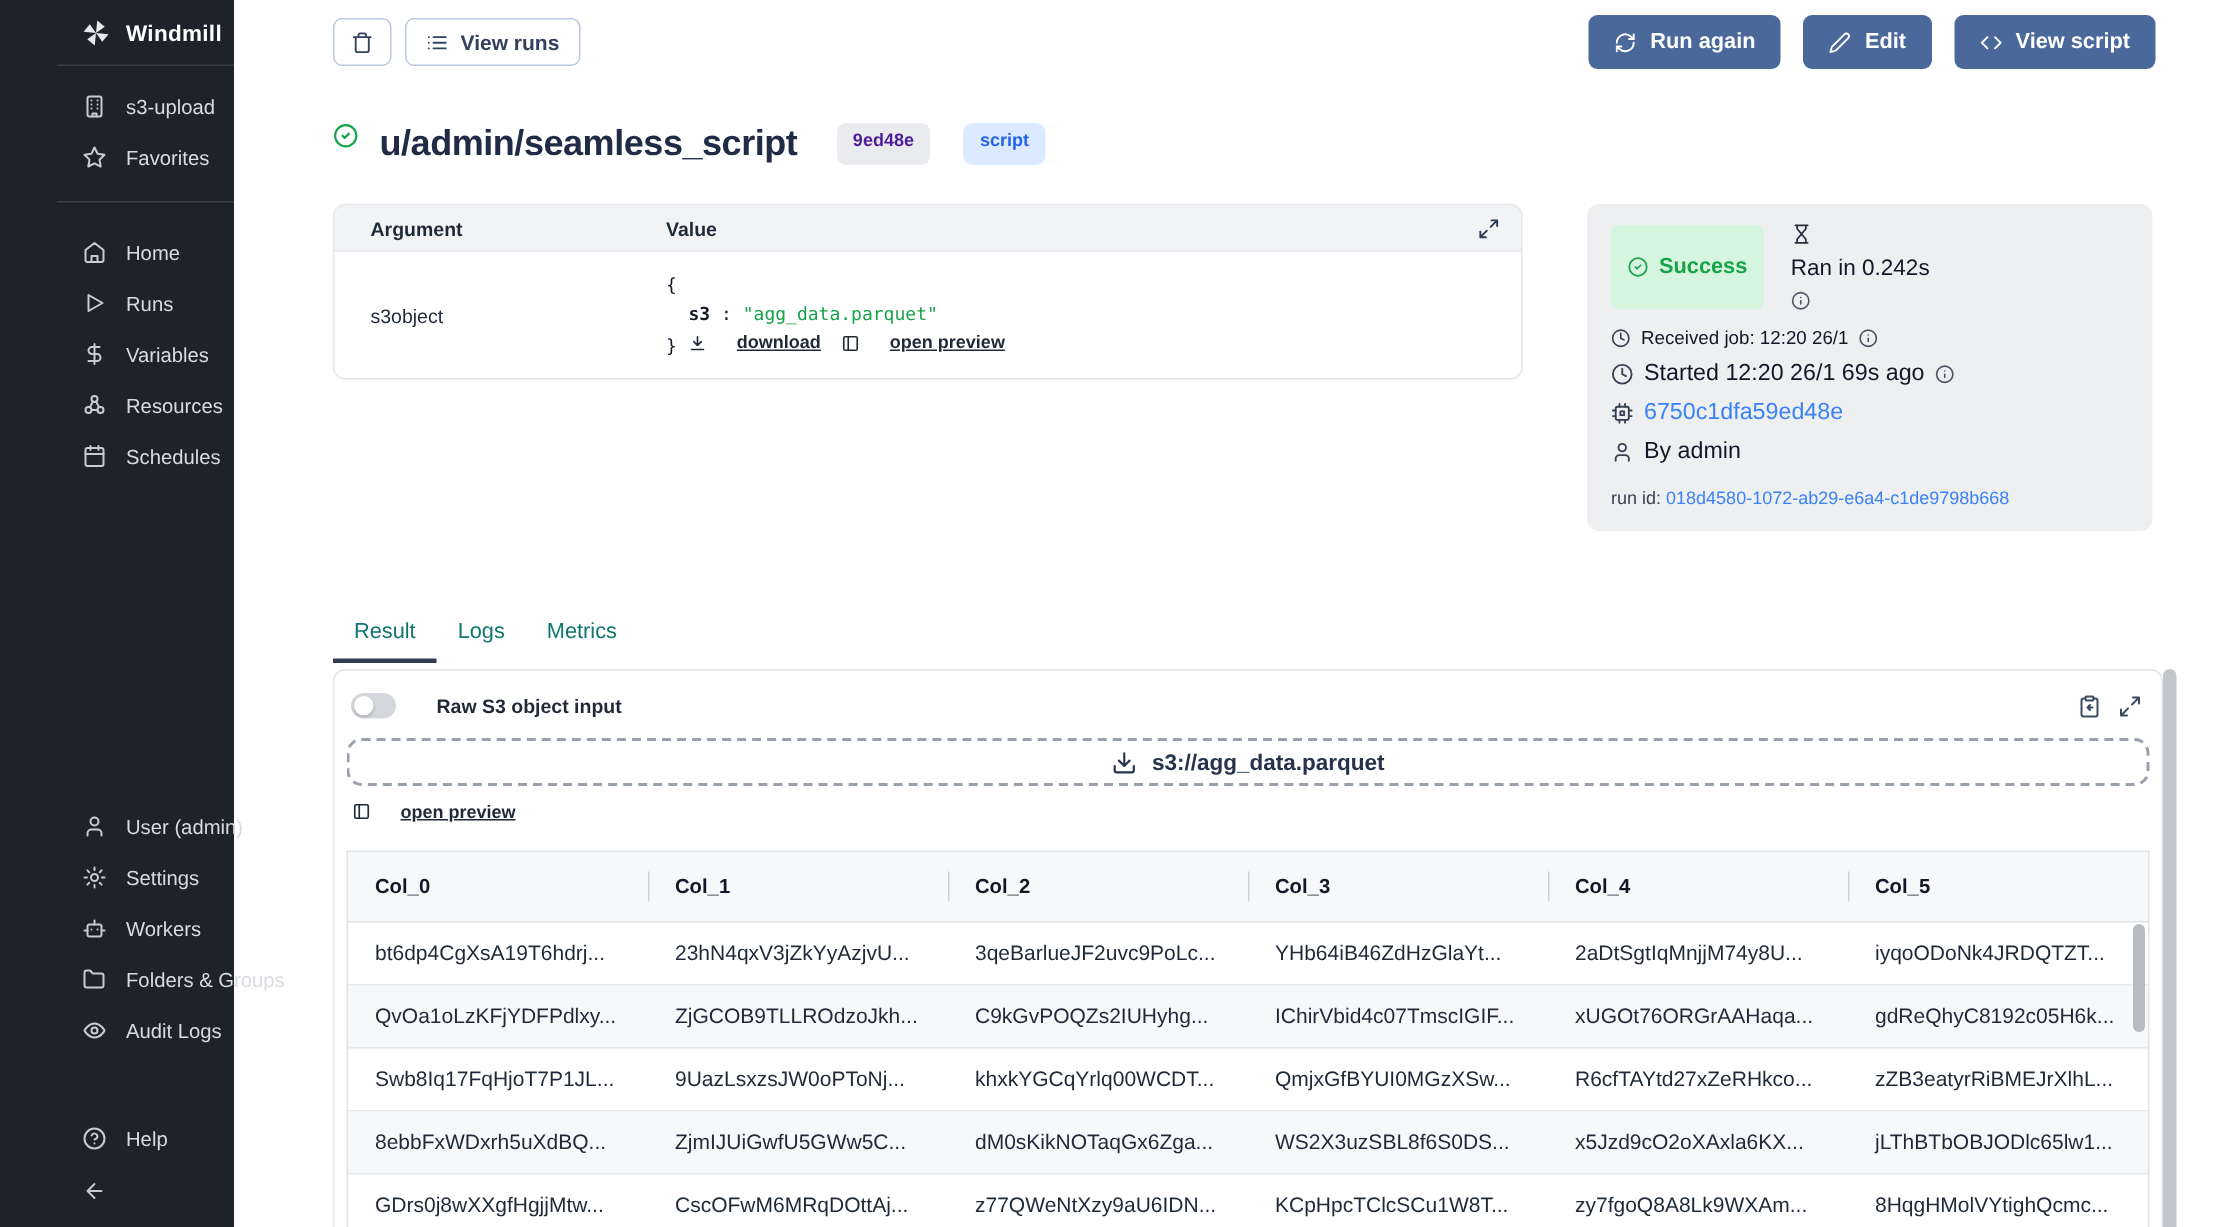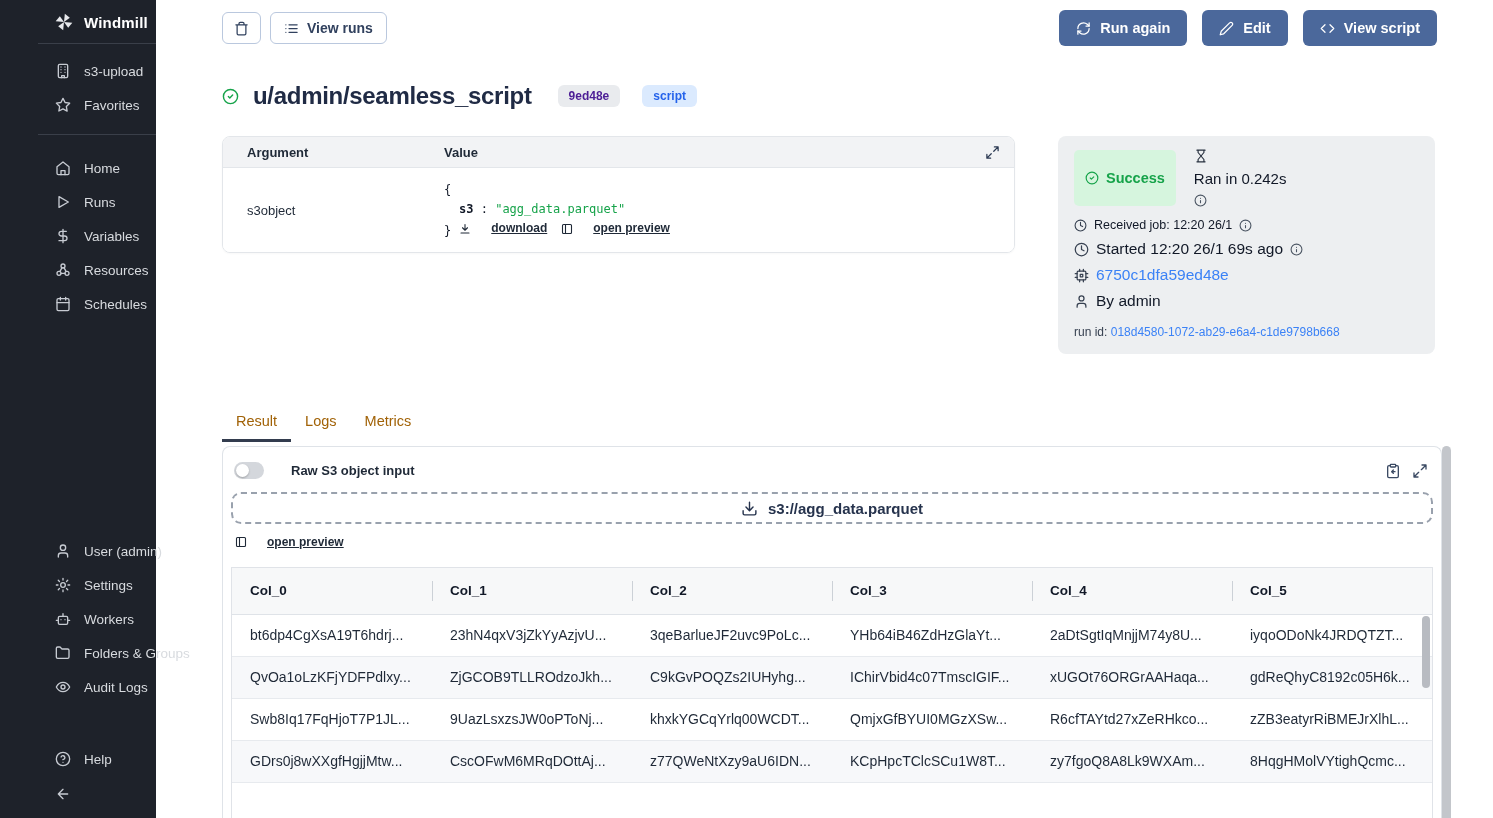--- a/index.html
+++ b/index.html
@@ -32,21 +32,21 @@
   .btn-outline { display:inline-flex; align-items:center; justify-content:center; gap:8px;
     height:32px; padding:0 13px; background:#fff; border:1px solid #bac8de; border-radius:6px;
     color:#31415e; font-weight:700; font-size:14px; cursor:pointer; }
   .btn-outline.icon-only { width:39px; padding:0; }
   .btn-outline svg { width:15px; height:15px; stroke:#31415e; }
   .btn-primary { display:inline-flex; align-items:center; gap:9px; height:36px; padding:0 17px;
     background:var(--primary,#4b689b); border:none; border-radius:6px; color:#fff;
     font-weight:700; font-size:14.5px; cursor:pointer; }
   .btn-primary svg { width:15px; height:15px; stroke:#fff; }
 
-  .title-row { margin-top:36px; display:flex; align-items:center; gap:14px; }
+  .title-row { margin-top:36px; display:flex; gap:14px; }
   .title-row svg.check { width:17px; height:17px; stroke:var(--success,#16a34a); }
   h1.script-path { font-size:24px; font-weight:800; color:#202b45; letter-spacing:-.3px; }
   .badge { font-size:12px; font-weight:600; padding:4px 11px; border-radius:6px; }
   .badge-hash { background:#e9ebee; color:#4c1d95; margin-left:12px; }
   .badge-kind { background:#dbeafe; color:var(--link,#2563eb); margin-left:8px; }
 
   .cards-row { margin-top:26px; display:flex; gap:43px; align-items:flex-start; }
 
   
   .args-card { width:793px; border:1px solid #e3e6ea; border-radius:8px; overflow:hidden;
@@ -82,21 +82,21 @@
   .info-i { width:13px !important; height:13px !important; stroke:#4b5563 !important; cursor:pointer; }
   .st-small { margin-top:11px; font-size:12.5px; }
   .st-small svg { width:13px; height:13px; stroke:#374151; }
   .st-med { margin-top:8px; font-size:15.5px; }
   .st-med svg { width:15px; height:15px; stroke:#374151; }
   .link-blue { color:var(--link-light,#3b82f6); cursor:pointer; }
   .runid-row { margin-top:15px; font-size:12px; color:#374151; }
 
   
   .tabs { margin-top:53px; display:flex; }
-  .tab { padding:6px 14px 10px; font-size:14.5px; color:#a16207; cursor:pointer;
+  .tab { padding:6px 14px 10px; font-size:14.5px; color:#0f766e; cursor:pointer;
     border-bottom:3px solid transparent; }
   .tab.active { border-bottom-color:#333c4e; }
 
   
   .result-row { margin-top:4px; display:flex; height:418px; }
   .result-panel { flex:1; background:#fff; border:1px solid #dfe3e8; border-bottom:none;
     border-radius:8px 8px 0 0; overflow:hidden; position:relative; }
   .panel-scrollbar { width:9px; background:#c3c6cb; border-radius:5px; height:418px; }
 
   .rp-head { display:flex; align-items:center; padding:15px 13px 0 11px; }
@@ -488,20 +488,28 @@
                 </tr>
                 <tr>
                   <td>Swb8Iq17FqHjoT7P1JL...</td>
                   <td>9UazLsxzsJW0oPToNj...</td>
                   <td>khxkYGCqYrlq00WCDT...</td>
                   <td>QmjxGfBYUI0MGzXSw...</td>
                   <td>R6cfTAYtd27xZeRHkco...</td>
                   <td>zZB3eatyrRiBMEJrXlhL...</td>
                 </tr>
                 <tr>
+                  <td>8ebbFxWDxrh5uXdBQ...</td>
+                  <td>ZjmIJUiGwfU5GWw5C...</td>
+                  <td>dM0sKikNOTaqGx6Zga...</td>
+                  <td>WS2X3uzSBL8f6S0DS...</td>
+                  <td>x5Jzd9cO2oXAxla6KX...</td>
+                  <td>jLThBTbOBJODlc65lw1...</td>
+                </tr>
+                <tr>
                   <td>GDrs0j8wXXgfHgjjMtw...</td>
                   <td>CscOFwM6MRqDOttAj...</td>
                   <td>z77QWeNtXzy9aU6IDN...</td>
                   <td>KCpHpcTClcSCu1W8T...</td>
                   <td>zy7fgoQ8A8Lk9WXAm...</td>
                   <td>8HqgHMolVYtighQcmc...</td>
                 </tr>
                 <tr>
                   <td colspan="6">&nbsp;</td>
                 </tr>

